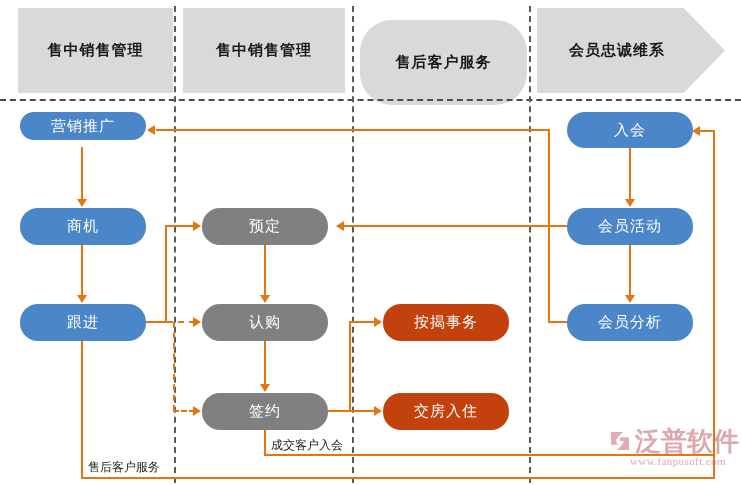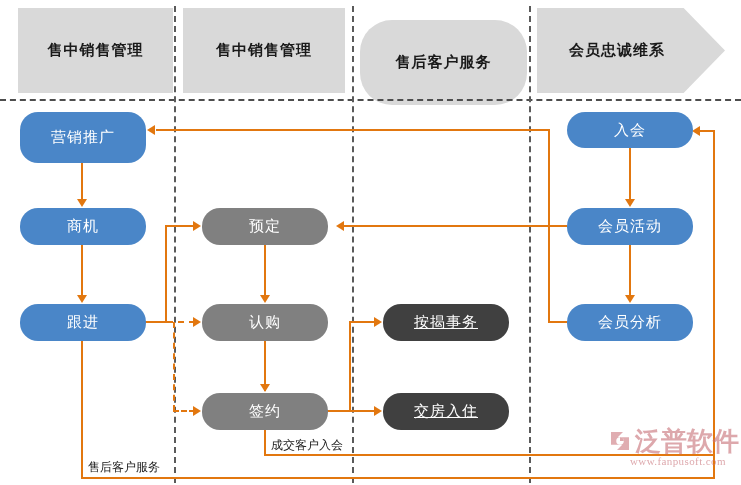--- a/index.html
+++ b/index.html
@@ -38,21 +38,21 @@
     position:absolute;
     border-radius:18px;
     display:flex;align-items:center;justify-content:center;
     color:#ffffff;
     font-size:15px;
     letter-spacing:1px;
     box-sizing:border-box;
   }
   .node.blue{background:#4a86c8;}
   .node.gray{background:#808080;}
-  .node.orange{background:#404040;text-decoration:underline;}
+  .node.orange{background:#c2410c;}
 
   
   .ln{position:absolute;background:#e2770f;}
   .hln{height:2px;}
   .vln{width:2px;}
   .dln{position:absolute;}
   .dh{height:0;border-top:2px dashed #e2770f;}
   .dv{width:0;border-left:2px dashed #e2770f;}
 
   .ah{position:absolute;width:0;height:0;}
@@ -176,21 +176,21 @@
   <div class="ln hln" style="left:700px;top:130px;width:15px;"></div>
   <div class="ah ah-l" style="left:692px;top:126px;"></div>
 
   <div class="edgelabel" style="left:86px;top:459px;">
     <span>售后客户服务</span>
   </div>
   <div class="edgelabel" style="left:269px;top:437px;">
     <span>成交客户入会</span>
   </div>
 
-  <div class="node blue" style="left:20px;top:112px;width:126px;height:51px;align-items:center;">
+  <div class="node blue" style="left:20px;top:112px;width:126px;height:28px;align-items:center;">
     <span>营销推广</span>
   </div>
   <div class="node blue" style="left:20px;top:208px;width:126px;height:37px;">
     <span>商机</span>
   </div>
   <div class="node blue" style="left:20px;top:304px;width:126px;height:37px;">
     <span>跟进</span>
   </div>
 
   <div class="node gray" style="left:202px;top:208px;width:126px;height:37px;">

